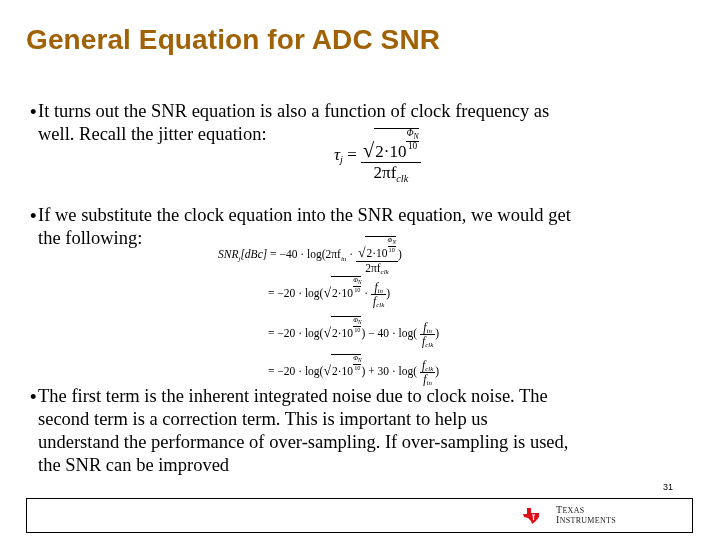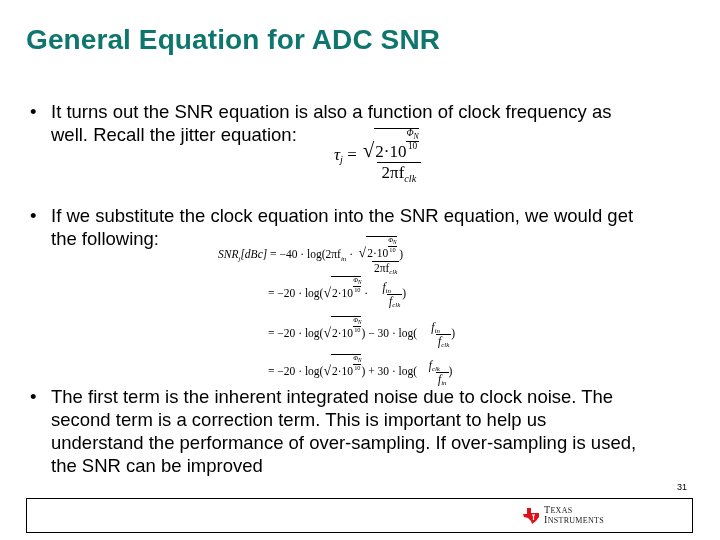--- a/index.html
+++ b/index.html
@@ -1,48 +1,48 @@
 <!DOCTYPE html>
 <html><head>
 <meta charset="utf-8">
 <style>
   html, body { margin:0; padding:0; }
   body { width:720px; height:540px; background:#ffffff; position:relative; overflow:hidden;
          font-family:"Liberation Sans", sans-serif; color:#000; }
-  .title { position:absolute; left:26px; top:24px; font-size:28px; font-weight:bold; color:#0f766e;
+  .title { position:absolute; left:26px; top:24px; font-size:28px; font-weight:bold; color:#a16207;
            letter-spacing:0.1px; white-space:nowrap; }
   .bullet { position:absolute; left:30px; font-size:18.5px; line-height:23px; color:#000; }
   .bullet .dot { position:absolute; left:0; top:0; }
-  .bullet .txt { position:absolute; left:21px; white-space:pre-line; }
+  .bullet .txt { position:absolute; left:8px; white-space:pre-line;font-family:Liberation Serif, serif; }
   .b1 { top:100px; width:670px; }
   .b2 { top:204px; width:670px; }
   .b3 { top:385px; width:670px; }
   .math { position:absolute; font-family:"Liberation Serif", serif; color:#000; white-space:nowrap; }
   .it { font-style:italic; }
   .sub { font-size:60%; vertical-align:-0.35em; font-style:italic; }
   .frac { display:inline-block; vertical-align:middle; text-align:center; }
   .frac .num { display:block; padding:0 2px; }
-  .frac .den { display:block; border-top:1px solid #000; padding:0 2px;margin-left:16px; }
+  .frac .den { display:block; border-top:1px solid #000; padding:0 2px; }
   .sqrt { display:inline-block; border-top:1px solid #000; padding-left:1px; }
   .rad { font-size:120%; }
   .sup { font-size:55%; vertical-align:0.9em; display:inline-block; text-align:center; line-height:1; }
   .sup .n { display:block; border-bottom:1px solid #000; font-style:italic; }
   .sup .d { display:block; }
   .eq1 { left:334px; top:128px; font-size:17px; }
   .eqs { font-size:11.5px; }
   .e2 { left:218px; top:236px; }
   .e3 { left:268px; top:276px; }
   .e4 { left:268px; top:316px; }
   .e5 { left:268px; top:354px; }
-  .page-num { position:absolute; left:677px; top:482px; font-size:9px; color:#000; }
+  .page-num { position:absolute; left:663px; top:482px; font-size:9px; color:#000; }
   .footer-box { position:absolute; left:26px; top:498px; width:667px; height:35px; border:1px solid #000;
                 box-sizing:border-box; background:#fff; }
   .logo { position:absolute; left:522px; top:506px; display:flex; align-items:center; }
   .logo-text { font-family:"Liberation Serif", serif; font-size:8px; line-height:8.5px; color:#222;
-               margin-left:4px; letter-spacing:0.3px; }
+               margin-left:16px; letter-spacing:0.3px; }
   .logo-text .big { font-size:10px; }
 </style>
 </head>
 <body>
 
 <div class="title">General Equation for ADC SNR</div>
 
 <div class="bullet b1">
   <span class="dot">•</span>
   <span class="txt">It turns out the SNR equation is also a function of clock frequency as
@@ -75,21 +75,21 @@
 
 <div class="math eqs e3">
   <span>= −20 · log(</span><span class="rad">√</span><span class="sqrt"><span>2·10</span><span class="sup"><span class="n"><span>Φ</span><sub>N</sub></span><span class="d">10</span></span></span><span> · </span>
   <span class="frac">
     <span class="num"><span class="it">f</span><span class="sub">in</span></span>
     <span class="den"><span class="it">f</span><span class="sub">clk</span></span>
   </span><span>)</span>
 </div>
 
 <div class="math eqs e4">
-  <span>= −20 · log(</span><span class="rad">√</span><span class="sqrt"><span>2·10</span><span class="sup"><span class="n"><span>Φ</span><sub>N</sub></span><span class="d">10</span></span></span><span>) − 30 · log(</span>
+  <span>= −20 · log(</span><span class="rad">√</span><span class="sqrt"><span>2·10</span><span class="sup"><span class="n"><span>Φ</span><sub>N</sub></span><span class="d">10</span></span></span><span>) − 40 · log(</span>
   <span class="frac">
     <span class="num"><span class="it">f</span><span class="sub">in</span></span>
     <span class="den"><span class="it">f</span><span class="sub">clk</span></span>
   </span><span>)</span>
 </div>
 
 <div class="math eqs e5">
   <span>= −20 · log(</span><span class="rad">√</span><span class="sqrt"><span>2·10</span><span class="sup"><span class="n"><span>Φ</span><sub>N</sub></span><span class="d">10</span></span></span><span>) + 30 · log(</span>
   <span class="frac">
     <span class="num"><span class="it">f</span><span class="sub">clk</span></span>

